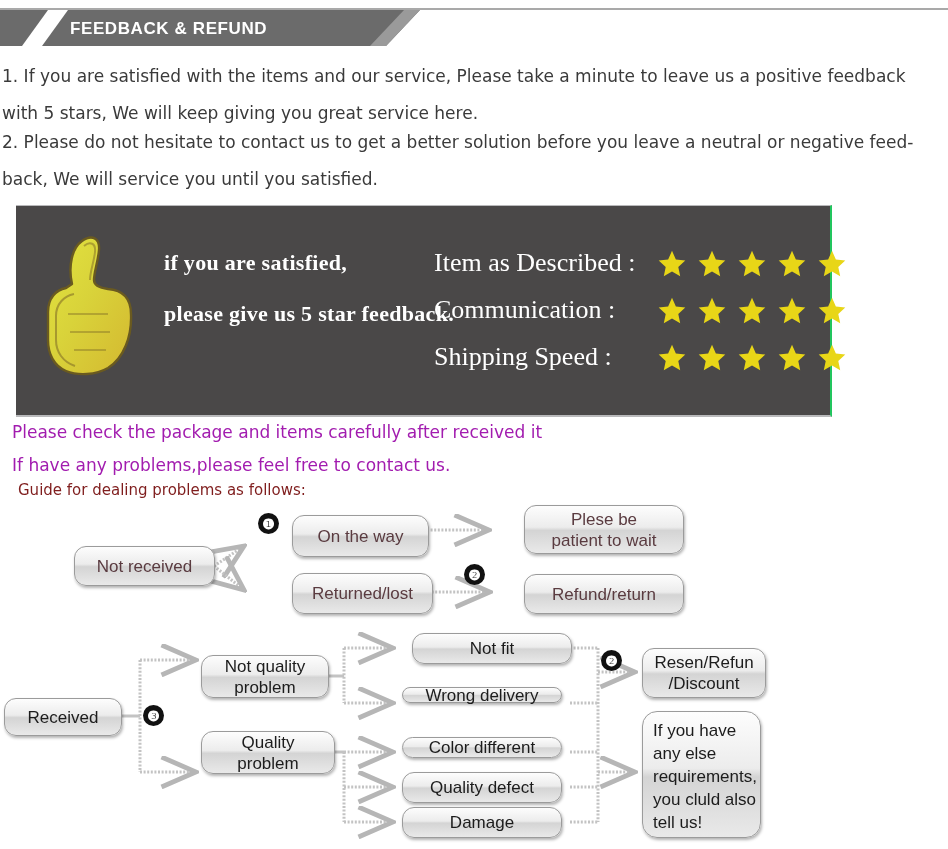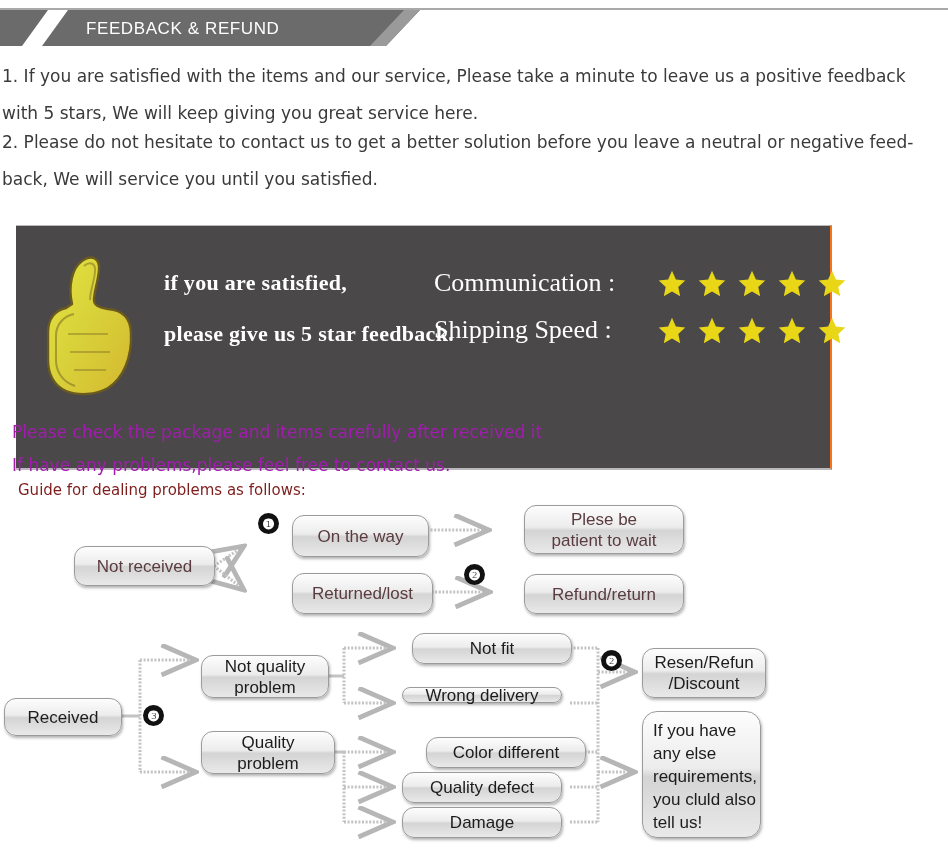--- a/index.html
+++ b/index.html
@@ -33,43 +33,42 @@
     -webkit-clip-path: polygon(26px 0, 46px 0, 20px 36px, 0 36px);
     clip-path: polygon(26px 0, 46px 0, 20px 36px, 0 36px);
   }
   .banner-tip {
     position: absolute; top: 0; left: 370px; width: 50px; height: 36px;
     background: #9a9a9a;
     -webkit-clip-path: polygon(34px 0, 50px 0, 16px 36px, 0 36px);
     clip-path: polygon(34px 0, 50px 0, 16px 36px, 0 36px);
   }
   .banner-text {
-    position: absolute; top: 9px; left: 86px;
-    color: #ffffff; font-size: 17px; font-weight: normal;
+    position: absolute; top: 9px; left: 70px;
+    color: #ffffff; font-size: 17px; font-weight: bold;
     letter-spacing: 0.6px; white-space: nowrap;
   }
 
   
   .para {
     position: absolute; left: 2px; width: 944px;
     color: #3a3a3a; font-size: 17px; line-height: 37px;
     font-family: "DejaVu Sans", sans-serif;
   }
   #p1 { top: 58px; }
   #p2 { top: 124px; }
 
   
   .fb-block {
     position: absolute; left: 16px; top: 205px;
-    width: 816px; height: 245px;
+    width: 816px; height: 212px;
     background: #4a4848;
     border-top: 1px solid #b9b9bb;
     border-bottom: 2px solid #b9b9bb;
-    border-right: 2px solid #f97316;
-    margin-top: 20px;
+    border-right: 2px solid #22c55e;
   }
   .thumb {
     position: absolute; left: 22px; top: 26px; width: 110px; height: 148px;
   }
   .fb-lines {
     position: absolute; left: 148px; top: 44px;
     font-family: "Liberation Serif", serif;
     color: #ffffff; font-size: 22px; font-weight: bold;
   }
   .fb-lines div { margin-bottom: 25px; letter-spacing: 0.3px; }
@@ -164,20 +163,40 @@
     <path d="M46 14 C52 9 58 11 57 20 C56 30 52 40 52 48" fill="none" stroke="#8c7a28" stroke-width="2" opacity="0.6"></path>
   </svg>
 
   <div class="fb-lines">
     <div>if you are satisfied,</div>
     <div>please give us 5 star feedback.</div>
   </div>
 
   <div class="ratings">
     <div class="rating-row">
+      <span class="rating-label">Item as Described :</span>
+      <span class="stars">
+        <svg class="star" viewBox="0 0 24 24">
+            <polygon points="12,1.5 15.2,8.7 23,9.6 17.2,14.9 18.8,22.5 12,18.6 5.2,22.5 6.8,14.9 1,9.6 8.8,8.7" fill="#e8d617"></polygon>
+          </svg>
+        <svg class="star" viewBox="0 0 24 24">
+            <polygon points="12,1.5 15.2,8.7 23,9.6 17.2,14.9 18.8,22.5 12,18.6 5.2,22.5 6.8,14.9 1,9.6 8.8,8.7" fill="#e8d617"></polygon>
+          </svg>
+        <svg class="star" viewBox="0 0 24 24">
+            <polygon points="12,1.5 15.2,8.7 23,9.6 17.2,14.9 18.8,22.5 12,18.6 5.2,22.5 6.8,14.9 1,9.6 8.8,8.7" fill="#e8d617"></polygon>
+          </svg>
+        <svg class="star" viewBox="0 0 24 24">
+            <polygon points="12,1.5 15.2,8.7 23,9.6 17.2,14.9 18.8,22.5 12,18.6 5.2,22.5 6.8,14.9 1,9.6 8.8,8.7" fill="#e8d617"></polygon>
+          </svg>
+        <svg class="star" viewBox="0 0 24 24">
+            <polygon points="12,1.5 15.2,8.7 23,9.6 17.2,14.9 18.8,22.5 12,18.6 5.2,22.5 6.8,14.9 1,9.6 8.8,8.7" fill="#e8d617"></polygon>
+          </svg>
+      </span>
+    </div>
+    <div class="rating-row">
       <span class="rating-label">Communication :</span>
       <span class="stars">
         <svg class="star" viewBox="0 0 24 24">
             <polygon points="12,1.5 15.2,8.7 23,9.6 17.2,14.9 18.8,22.5 12,18.6 5.2,22.5 6.8,14.9 1,9.6 8.8,8.7" fill="#e8d617"></polygon>
           </svg>
         <svg class="star" viewBox="0 0 24 24">
             <polygon points="12,1.5 15.2,8.7 23,9.6 17.2,14.9 18.8,22.5 12,18.6 5.2,22.5 6.8,14.9 1,9.6 8.8,8.7" fill="#e8d617"></polygon>
           </svg>
         <svg class="star" viewBox="0 0 24 24">
             <polygon points="12,1.5 15.2,8.7 23,9.6 17.2,14.9 18.8,22.5 12,18.6 5.2,22.5 6.8,14.9 1,9.6 8.8,8.7" fill="#e8d617"></polygon>
@@ -270,21 +289,21 @@
 <div class="node dark" style="left:4px; top:698px; width:118px; height:38px;">Received</div>
 <div class="badge" style="left:143px; top:705px;">❸</div>
 
 <div class="node dark" style="left:201px; top:655px; width:128px; height:43px; white-space:pre-line;">Not quality
 problem</div>
 <div class="node dark" style="left:201px; top:731px; width:134px; height:43px; white-space:pre-line;">Quality
 problem</div>
 
 <div class="node dark" style="left:412px; top:633px; width:160px; height:31px;">Not fit</div>
 <div class="node dark" style="left:402px; top:687px; width:160px; height:16px;">Wrong delivery</div>
-<div class="node dark" style="left:402px; top:737px; width:160px; height:31px;margin-left:24px;">Color different</div>
+<div class="node dark" style="left:402px; top:737px; width:160px; height:21px;">Color different</div>
 <div class="node dark" style="left:402px; top:772px; width:160px; height:31px;">Quality defect</div>
 <div class="node dark" style="left:402px; top:807px; width:160px; height:31px;">Damage</div>
 
 <div class="badge" style="left:601px; top:650px;">❷</div>
 
 <div class="node dark" style="left:642px; top:648px; width:124px; height:50px; white-space:pre-line;">Resen/Refun
 /Discount</div>
 <div class="node dark left-align" style="left:642px; top:711px; width:119px; height:127px; white-space:pre-line;
             align-items:flex-start; padding-top:7px; line-height:23px;border-radius:15px;">If you have
 any else

